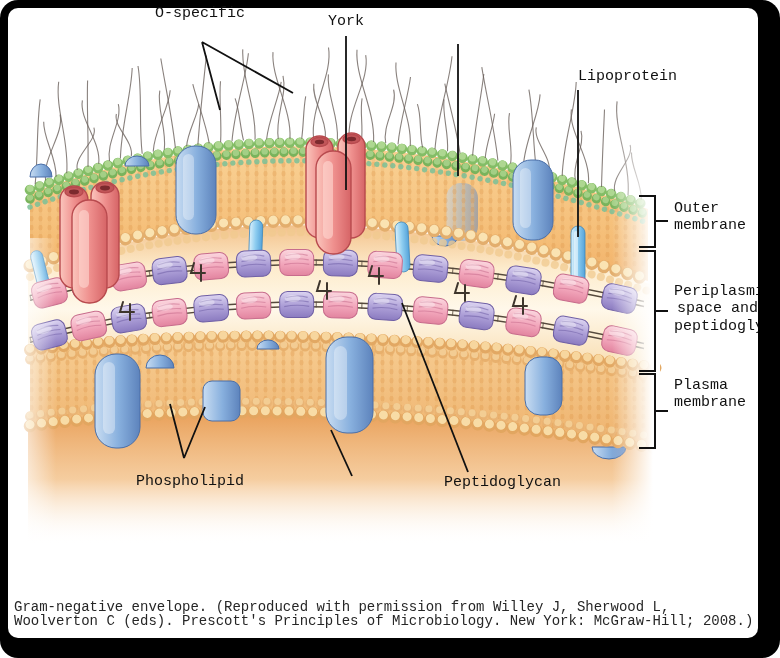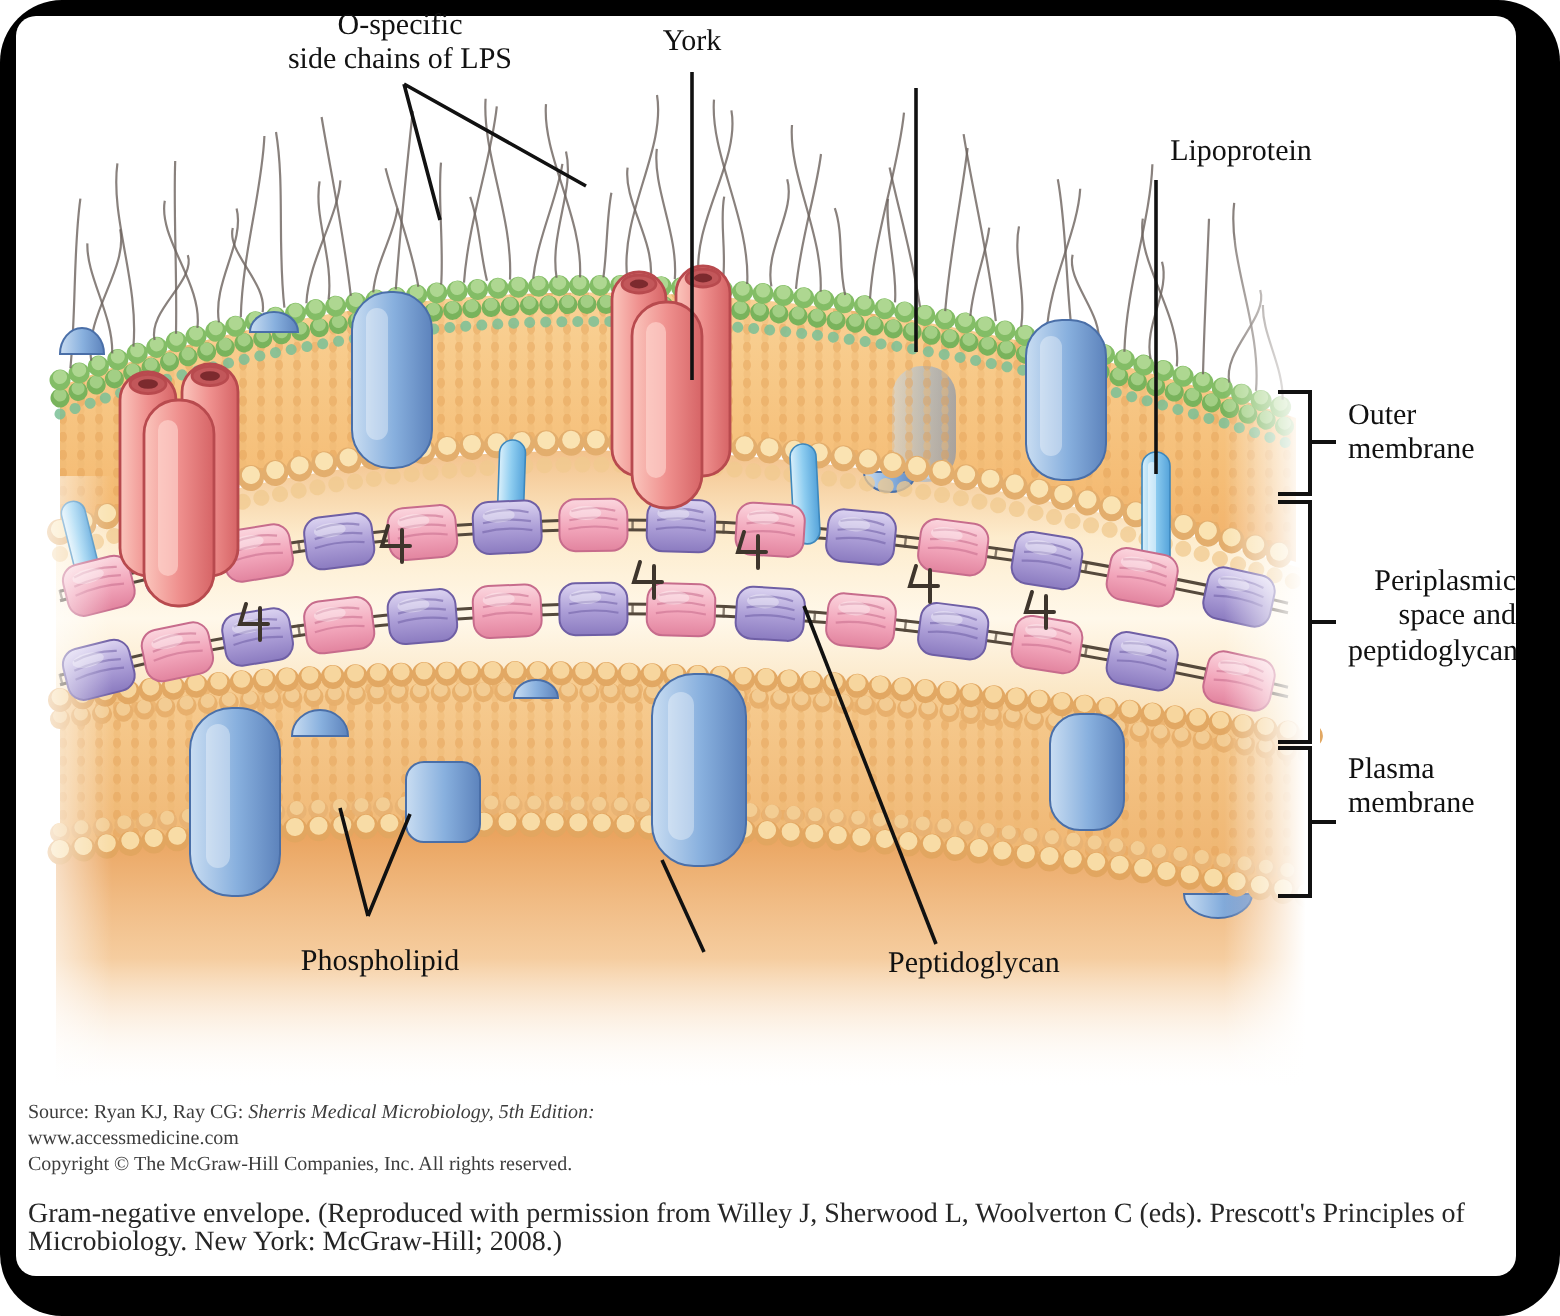--- a/index.html
+++ b/index.html
@@ -1,16 +1,16 @@
 <!DOCTYPE html>
 <html><head>
 <meta charset="utf-8">
 <style>
   html,body{margin:0;padding:0;background:#ffffff;}
-  .screen{position:relative;width:780px;height:658px;font-family:Liberation Serif, serif;overflow:hidden;border-radius:31px;}
+  .screen{position:relative;width:780px;height:658px;font-family:Liberation Mono, monospace;overflow:hidden;}
   .frame{position:absolute;left:0;top:0;width:780px;height:658px;background:#000;border-radius:18px;}
   .inner{position:absolute;left:8px;top:8px;width:750px;height:630px;background:#fff;border-radius:10px;}
   #bio-svg{position:absolute;left:0;top:0;}
   .lbl{position:absolute;font-size:15px;line-height:1.15;color:#111;}
   .ctr{text-align:center;}
   .clip{overflow:hidden;white-space:nowrap;}
   .src{position:absolute;left:14px;top:550px;font-size:10px;line-height:13px;color:#3d3d3d;}
   .src i{font-style:italic;}
   .cap{position:absolute;left:14px;top:601px;width:742px;font-size:14px;line-height:13.5px;color:#262626;}
 </style>
@@ -395,21 +395,20 @@
       <path stroke-width="1.8" d="M331,430 L352,476"></path>
       <path stroke-width="1.8" d="M402,303 L468,472"></path>
       <path stroke-width="2" d="M639,196 L655,196 L655,247 L639,247 M655,221 L668,221"></path>
       <path stroke-width="2" d="M639,251 L655,251 L655,371 L639,371 M655,311 L668,311"></path>
       <path stroke-width="2" d="M639,374 L655,374 L655,448 L639,448 M655,411 L668,411"></path>
     </g>
   </svg>
 
   <div class="lbl ctr" style="left:105px;top:5px;width:190px;">
     <span>O-specific</span><br>
-    <span>side chains of LPS</span>
   </div>
   <div class="lbl ctr" style="left:316px;top:13px;width:60px;">
     <span>York</span>
   </div>
   <div class="lbl ctr" style="left:538px;top:68px;width:85px;margin-left:40px;">
     <span>Lipoprotein</span>
   </div>
   <div class="lbl ctr" style="left:135px;top:473px;width:110px;">
     <span>Phospholipid</span>
   </div>
@@ -424,21 +423,16 @@
   <div class="lbl clip" style="left:674px;top:283px;width:84px;text-align:right;">
     <span>Periplasmic</span><br>
     <span>space and</span><br>
     <span>peptidoglycan</span>
   </div>
   <div class="lbl" style="left:674px;top:377px;width:84px;">
     <span>Plasma</span><br>
     <span>membrane</span>
   </div>
 
-  <div class="src">
-    <div><span>Source: Ryan KJ, Ray CG: </span><i>Sherris Medical Microbiology, 5th Edition:</i></div>
-    <div><span>www.accessmedicine.com</span></div>
-    <div><span>Copyright © The McGraw-Hill Companies, Inc. All rights reserved.</span></div>
-  </div>
   <div class="cap">
     <span>Gram-negative envelope. (Reproduced with permission from Willey J, Sherwood L, Woolverton C (eds). Prescott's Principles of Microbiology. New York: McGraw-Hill; 2008.)</span>
   </div>
 </div>
 
 </body></html>

